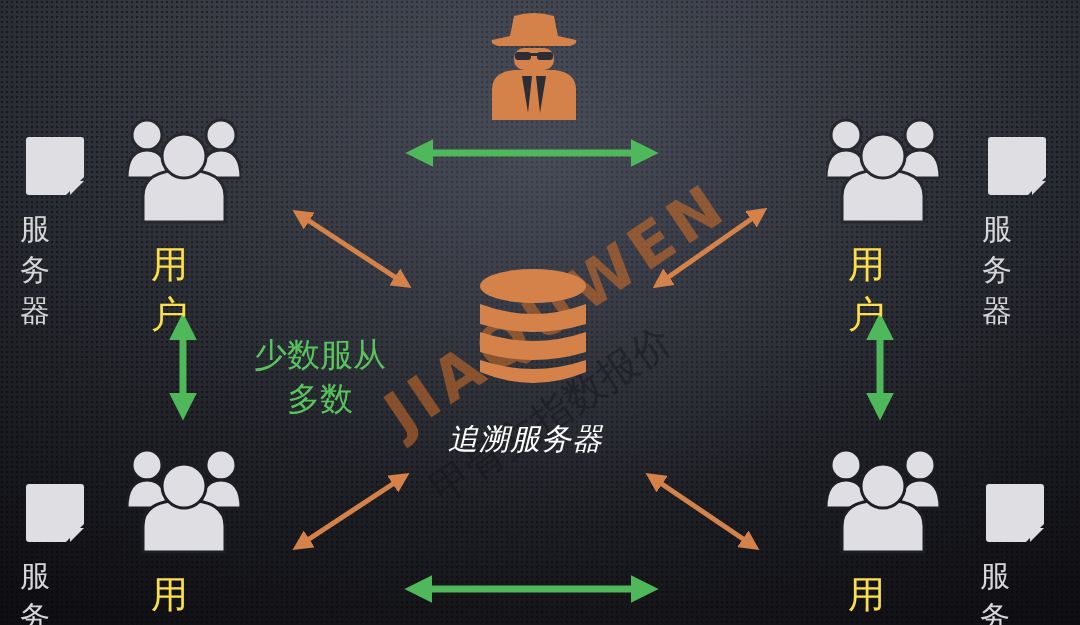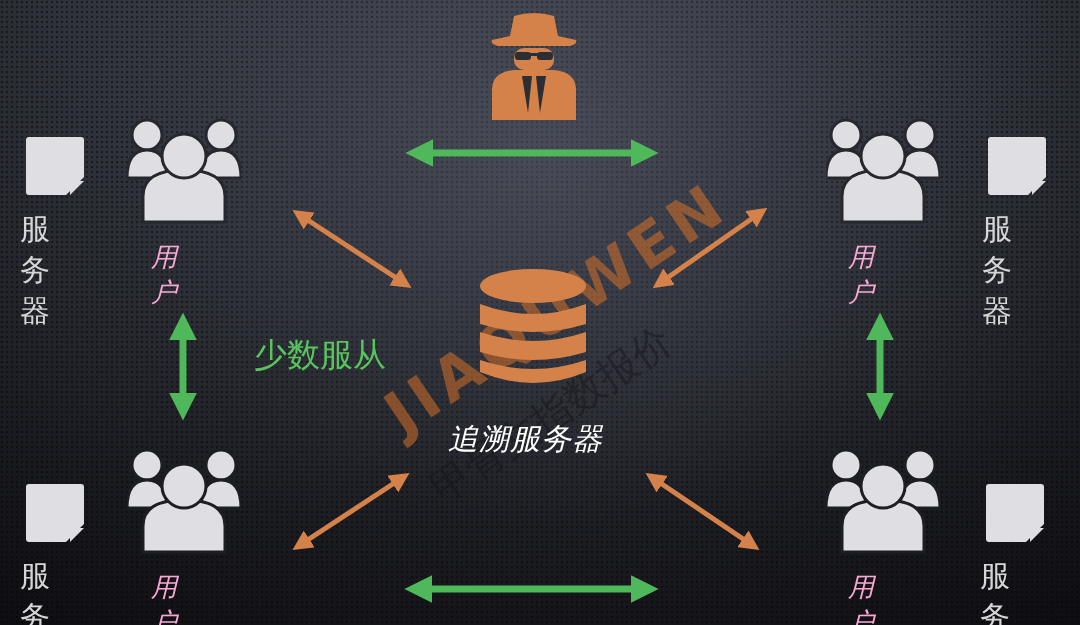--- a/index.html
+++ b/index.html
@@ -8,21 +8,21 @@
     font-family: "DejaVu Sans", "Liberation Sans", sans-serif;
     background-color: #25272d;
     background-image:
       radial-gradient(ellipse at 50% 25%, rgba(90,95,110,0.55) 0%, rgba(40,42,50,0.2) 55%, rgba(10,10,14,0.6) 100%),
       radial-gradient(circle at 2px 2px, rgba(0,0,0,0.55) 1.3px, transparent 1.6px),
       linear-gradient(180deg, #3a3d46 0%, #2a2c33 50%, #141418 100%);
     background-size: 100% 100%, 5px 5px, 100% 100%;
   }
   .abs { position: absolute; }
   svg.layer { position: absolute; left: 0; top: 0; }
-  .label-user { color: #f9a8d4; font-size: 26px; letter-spacing: 1px; font-style: italic; }
+  .label-user { color: #fde047; font-size: 37px; letter-spacing: 1px; }
   .label-server { color: #d6d6d8; font-size: 30px; }
   .label-center { color: #ffffff; font-size: 30px; letter-spacing: 1px; }
   .label-rule { color: #59c45e; font-size: 33px; line-height: 44px; text-align: center; }
   .watermark {
     color: rgba(214,112,40,0.55); font-size: 60px; font-weight: bold;
     font-family: "DejaVu Sans", sans-serif; letter-spacing: 6px;
     transform: rotate(-34deg); transform-origin: left top; white-space: nowrap;
   }
   .watermark2 {
     color: rgba(20,20,24,0.45); font-size: 40px; white-space: nowrap;
@@ -76,20 +76,21 @@
     <ellipse cx="55" cy="18" rx="53" ry="17"></ellipse>
     <path d="M2,36 Q55,56 108,36 L108,56 Q55,72 2,56 Z"></path>
     <path d="M2,64 Q55,82 108,64 L108,84 Q55,100 2,84 Z"></path>
     <path d="M2,92 Q55,110 108,92 L108,104 Q55,126 2,104 Z"></path>
   </g>
 </svg>
 <div class="abs label-center" style="left:448px; top:419px;font-style:italic;">追溯服务器</div>
 
 <div class="abs label-rule" style="left:232px; top:333px; width:176px;">
   <div>少数服从</div>
+  <div>多数</div>
 </div>
 
 <div class="abs" style="left:0; top:0;">
   <svg class="abs" style="left:26px; top:137px;" width="58" height="58" viewBox="0 0 58 58">
     <path d="M3,0 H55 Q58,0 58,3 V40 L40,58 H3 Q0,58 0,55 V3 Q0,0 3,0 Z" fill="#dfdee2"></path>
     <path d="M58,44 L44,58 L44,47 Q44,44 47,44 Z" fill="#dfdee2"></path>
   </svg>
   <div class="abs label-server" style="left:20px; top:209px;">服务器</div>
   <svg class="abs" style="left:127px; top:118px;" width="114" height="106" viewBox="0 0 114 106">
     <g fill="#dfdee2" stroke="#26282e" stroke-width="3">

